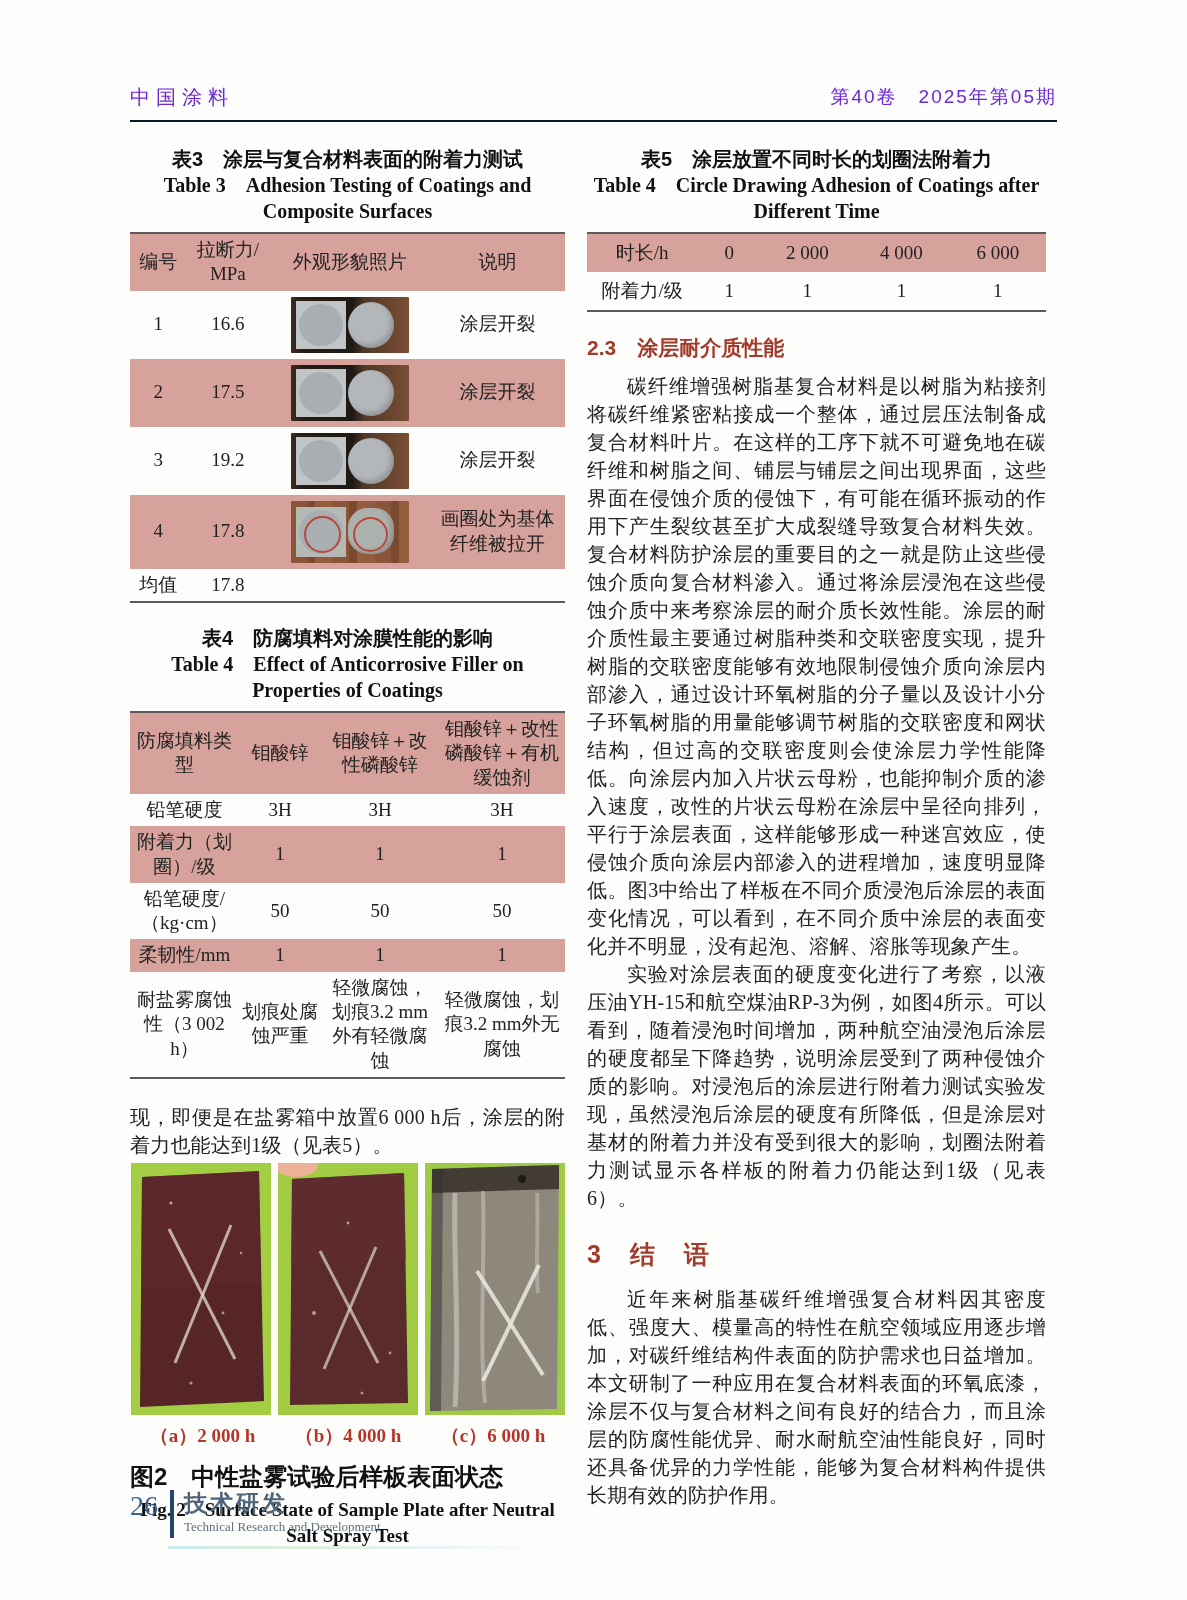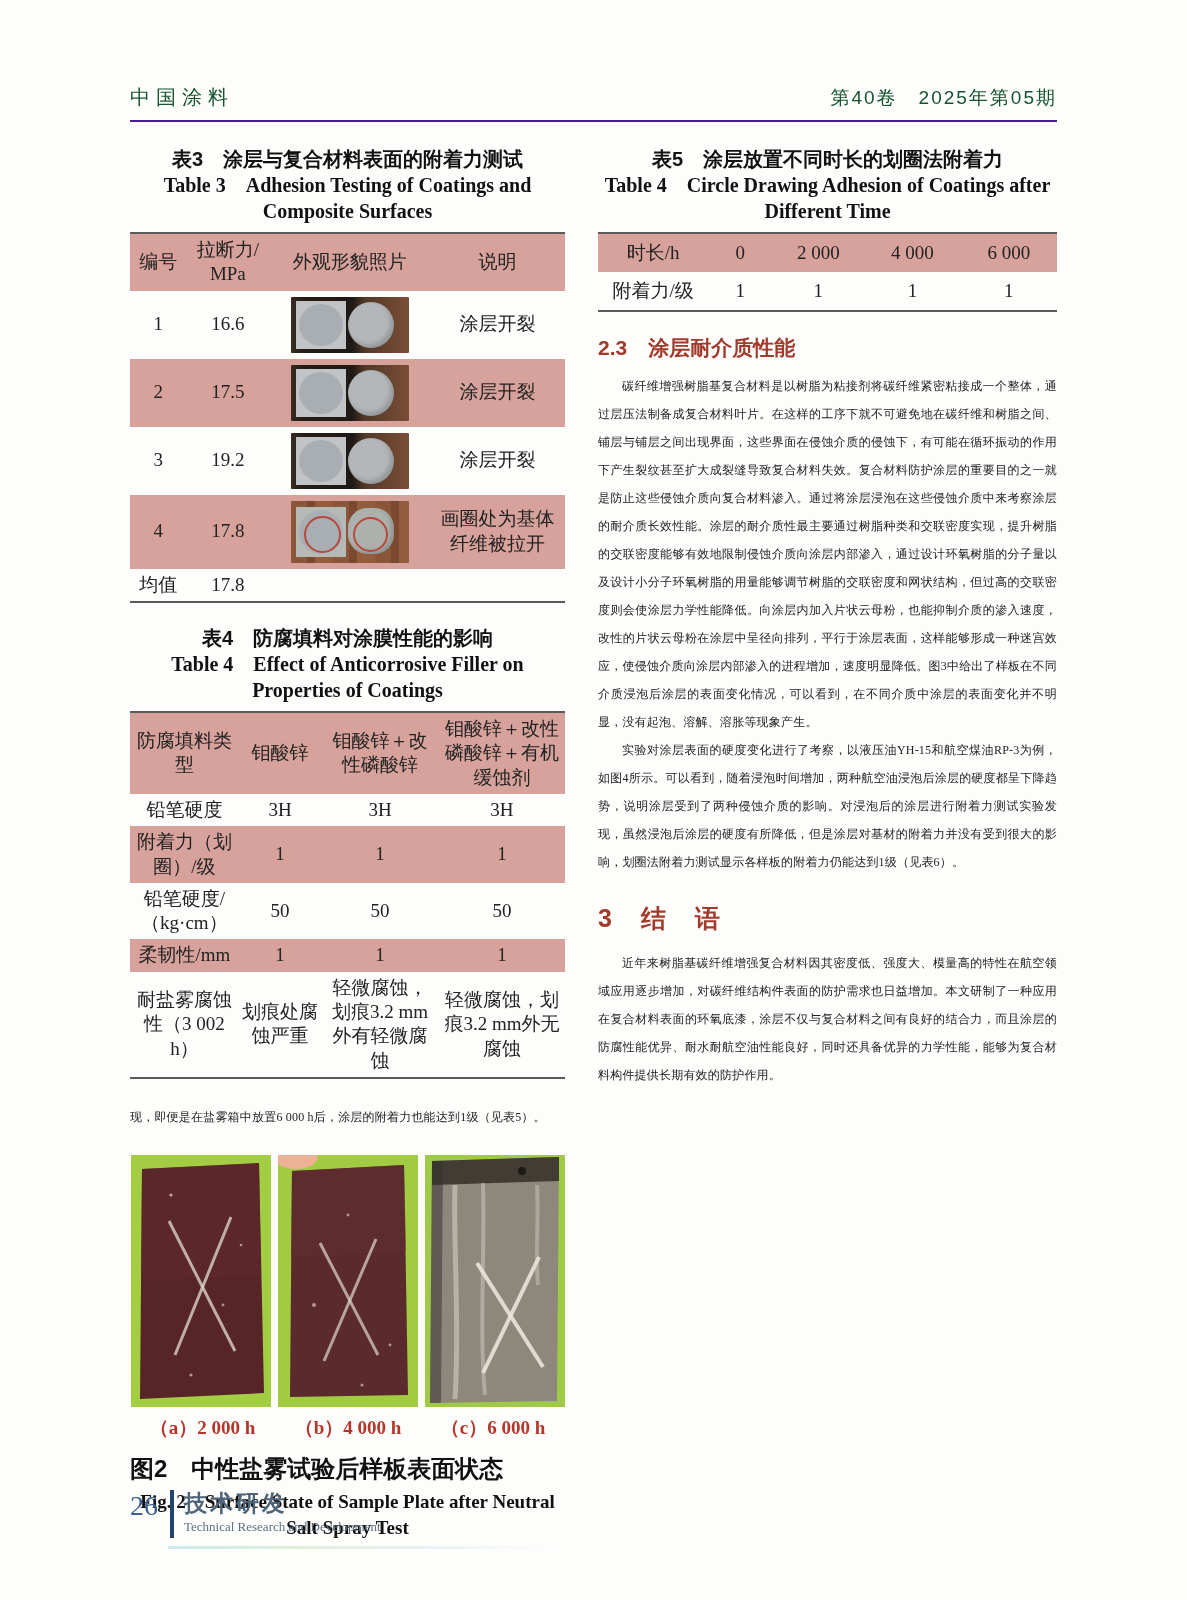--- a/index.html
+++ b/index.html
@@ -1,28 +1,28 @@
 <!DOCTYPE html>
 <html><head>
 <meta charset="utf-8">
 <style>
   html,body{margin:0;padding:0;background:#ffffff;}
   .page{position:relative;width:1187px;height:1600px;background:#fdfdfc;overflow:hidden;
         font-family:"Liberation Serif","DejaVu Serif",serif;color:#222;}
   .content{position:absolute;left:130px;top:84px;width:927px;}
 
   
-  .pg-header{display:flex;justify-content:space-between;align-items:flex-end;
-             border-bottom:2px solid #4c1d95;padding-bottom:9px;
-             font-family:"Liberation Sans","DejaVu Sans",sans-serif;color:#14532d;}
+  .pg-header{display:flex;justify-content:space-between;align-items:flex-start;
+             border-bottom:2px solid #0f172a;padding-bottom:9px;
+             font-family:"Liberation Sans","DejaVu Sans",sans-serif;color:#6d28d9;}
   .pg-header .jname{font-size:20px;letter-spacing:6px;}
   .pg-header .jissue{font-size:19px;letter-spacing:2px;}
 
   
-  .columns{display:flex;gap:33px;margin-top:22px;}
+  .columns{display:flex;gap:22px;margin-top:22px;}
   .col-left{width:435px;}
   .col-right{width:459px;}
 
   
   .tbl-title{text-align:center;margin:2px 0 8px 0;line-height:26px;}
   .tbl-title .zh{font-family:"Liberation Sans","DejaVu Sans",sans-serif;font-weight:bold;font-size:20px;color:#111;}
   .tbl-title .en{font-family:"Liberation Serif","DejaVu Serif",serif;font-weight:bold;font-size:20px;color:#111;}
 
   
   table.tbl{width:100%;border-collapse:collapse;border-top:2px solid #5a5a5a;border-bottom:2px solid #5a5a5a;
@@ -42,26 +42,26 @@
   .photo3 .circ{position:absolute;right:15px;top:5px;width:46px;height:46px;border-radius:50%;background:#b3b7ba;
           box-shadow:inset -3px -3px 5px rgba(0,0,0,.18);}
   .photo3.wood{background:repeating-linear-gradient(90deg,#8a5538 0 16px,#7a492f 16px 24px,#935c3c 24px 42px);height:62px;}
   .photo3.wood .sq{top:6px;height:50px;background:#b6bab6;}
   .photo3.wood .circ{top:7px;border-radius:42%;background:#adb1ad;}
   .photo3 .ring{position:absolute;border:2px solid #b8483c;border-radius:50%;z-index:2;}
   .photo3 .ring.r1{left:13px;top:15px;width:33px;height:33px;}
   .photo3 .ring.r2{right:21px;top:16px;width:31px;height:31px;}
 
   
-  .body-text{font-size:12px;line-height:28px;text-align:justify;margin:0;letter-spacing:.2px;}
+  .body-text{font-size:20px;line-height:28px;text-align:justify;margin:0;letter-spacing:.2px;}
   .body-text.indent{text-indent:2em;}
   p.spaced{margin-top:0;}
 
   
-  .figure2{margin-top:24px;}
+  .figure2{margin-top:4px;}
   .fig-row{display:flex;gap:7px;justify-content:center;}
   .fig-caps{display:flex;justify-content:space-around;margin-top:8px;}
   .fig-caps span{color:#b5362a;font-weight:bold;font-size:19px;font-family:"Liberation Serif","DejaVu Serif",serif;}
   .fig-title-zh{font-family:"Liberation Sans","DejaVu Sans",sans-serif;
                 font-weight:bold;font-size:24px;margin-top:12px;color:#111;}
   .fig-title-en{text-align:center;font-family:"Liberation Serif","DejaVu Serif",serif;
                 font-weight:bold;font-size:19px;line-height:26px;margin-top:4px;color:#111;}
 
   
   .sec-h{font-family:"Liberation Sans","DejaVu Sans",sans-serif;font-weight:bold;color:#a23a2b;}

